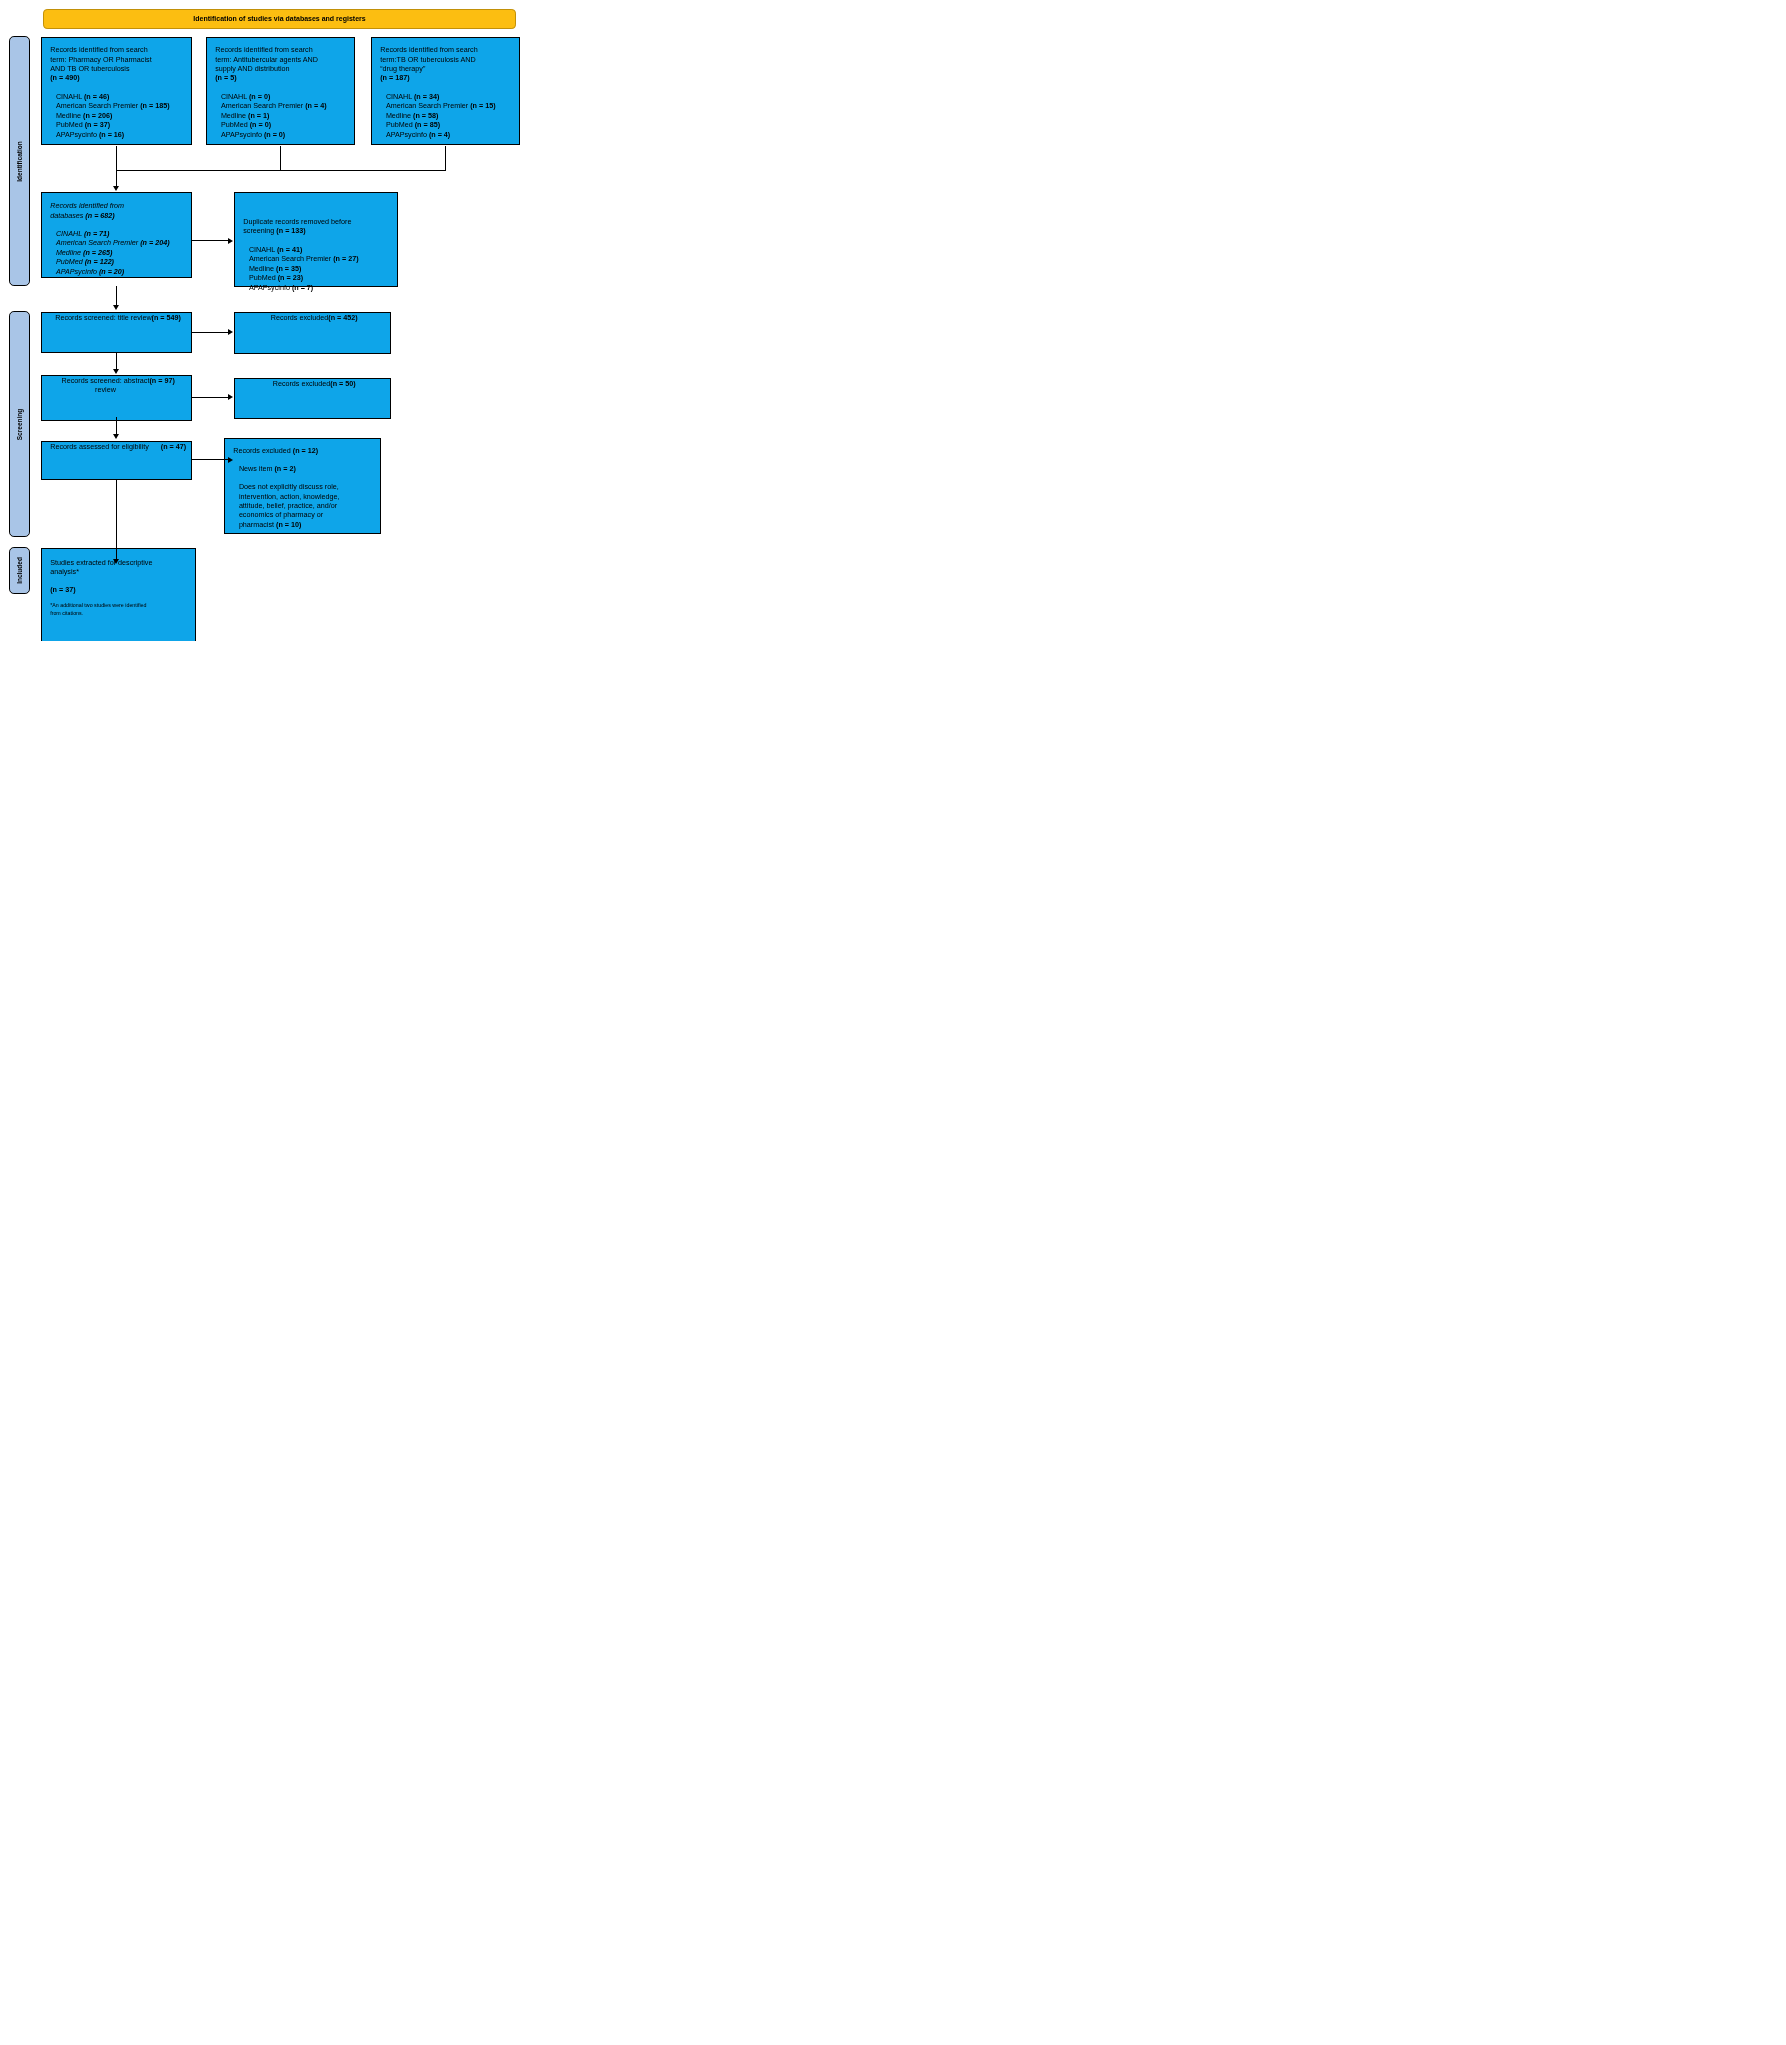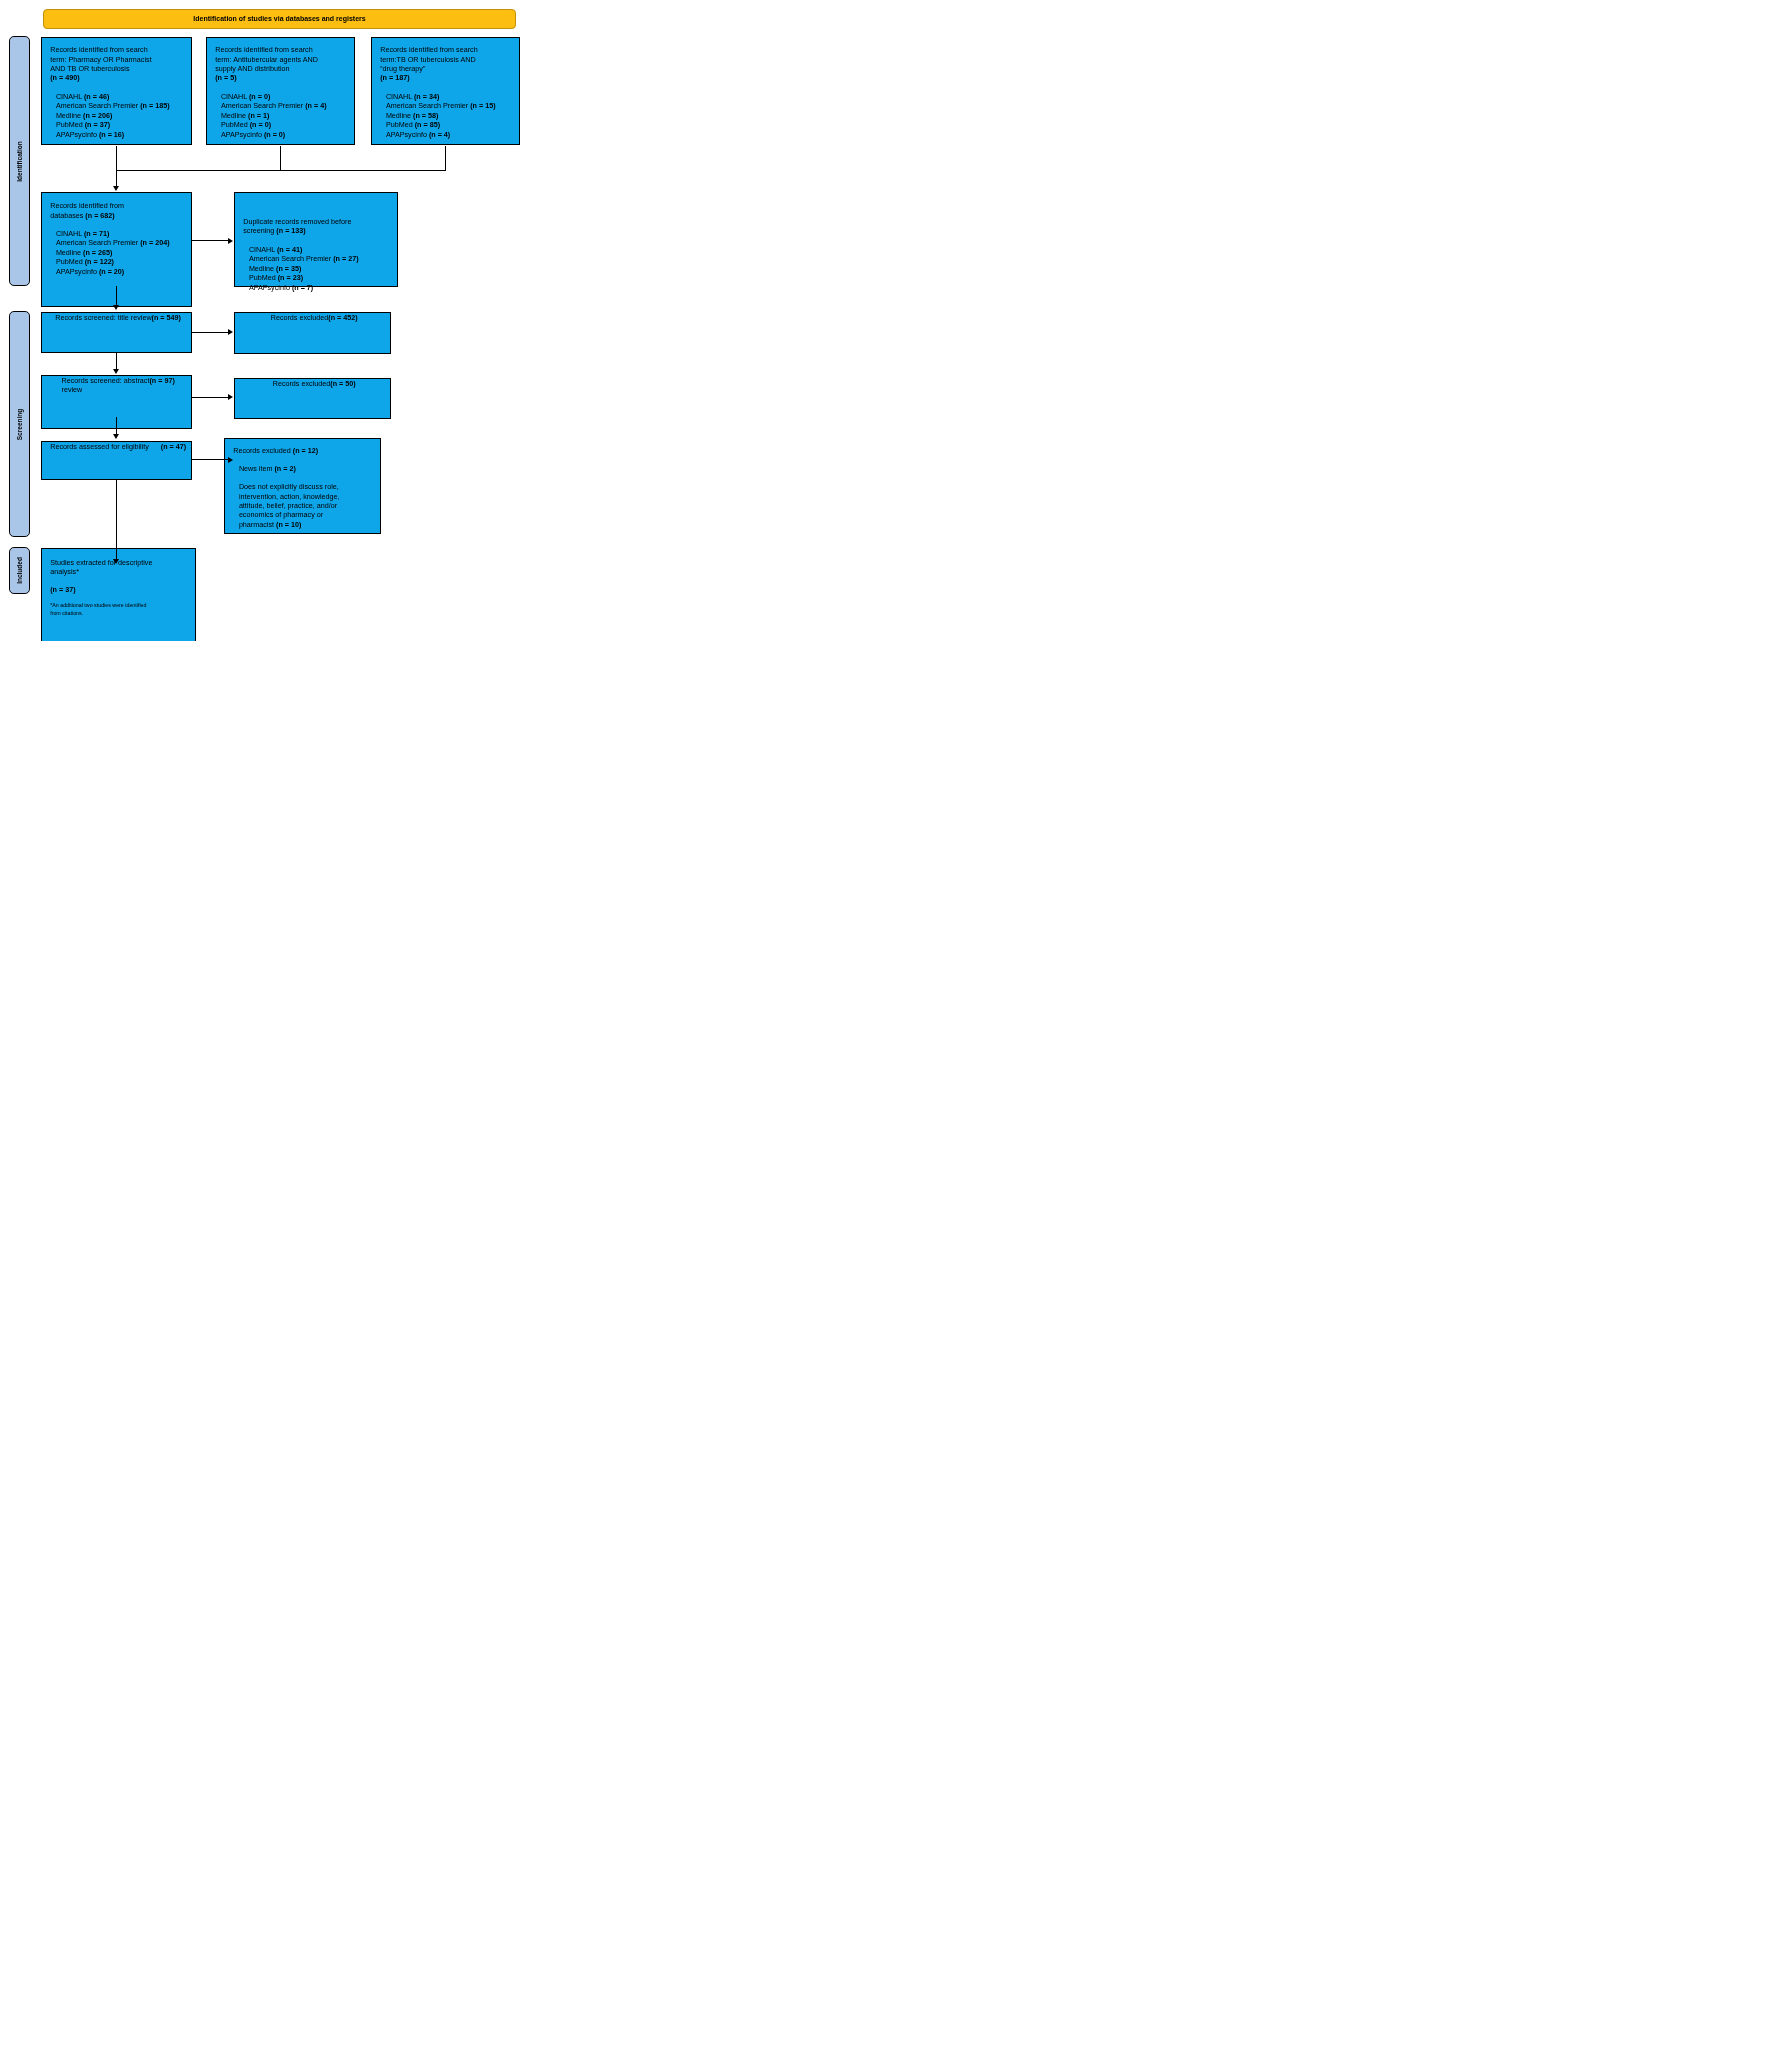--- a/index.html
+++ b/index.html
@@ -116,21 +116,21 @@
       </div>
   </div>
 
   <div class="vline" style="left:116px; top:146px; height:24.5px;"></div>
   <div class="vline" style="left:280px; top:146px; height:24.5px;"></div>
   <div class="vline" style="left:445px; top:146px; height:24.5px;"></div>
   <div class="hline" style="left:116px; top:170px; width:330px;"></div>
   <div class="vline" style="left:116px; top:171px; height:16.4px;"></div>
   <div class="head-down" style="left:113px; top:186px;"></div>
 
-  <div class="bx" style="left:41px; top:192px; width:151px; height:115px; padding-top:8.2px;">
+  <div class="bx" style="left:41px; top:192px; width:151px; height:86px; padding-top:8.2px;font-style:italic;">
     <div class="tx"><span>Records identified from
 databases</span> <b>(n = 682)</b></div>
     <div class="srcs">
         <div class="src-item"><span>CINAHL</span> <b>(n = 71)</b></div>
         <div class="src-item"><span>American Search Premier</span> <b>(n = 204)</b></div>
         <div class="src-item"><span>Medline</span> <b>(n = 265)</b></div>
         <div class="src-item"><span>PubMed</span> <b>(n = 122)</b></div>
         <div class="src-item"><span>APAPsycinfo</span> <b>(n = 20)</b></div>
       </div>
   </div>
@@ -160,21 +160,21 @@
   <div class="bx vcenter" style="left:234px; top:312px; width:157px; height:42px;">
     <div class="tx"><span>Records excluded</span></div>
     <div class="tx b">(n = 452)</div>
   </div>
   <div class="shaft-h" style="left:192px; top:332px; width:37px;"></div>
   <div class="head-right" style="left:228px; top:329px;"></div>
 
   <div class="vline" style="left:116px; top:353px; height:16.4px;"></div>
   <div class="head-down" style="left:113px; top:369px;"></div>
 
-  <div class="bx vcenter" style="left:41px; top:375px; width:151px; height:54px;">
+  <div class="bx vcenter" style="left:41px; top:375px; width:151px; height:46px;text-align:center;">
     <div class="tx"><span>Records screened: abstract
 review</span></div>
     <div class="tx b">(n = 97)</div>
   </div>
   <div class="bx vcenter" style="left:234px; top:378px; width:157px; height:41px;">
     <div class="tx"><span>Records excluded</span></div>
     <div class="tx b">(n = 50)</div>
   </div>
   <div class="shaft-h" style="left:192px; top:397px; width:37px;"></div>
   <div class="head-right" style="left:228px; top:394px;"></div>

